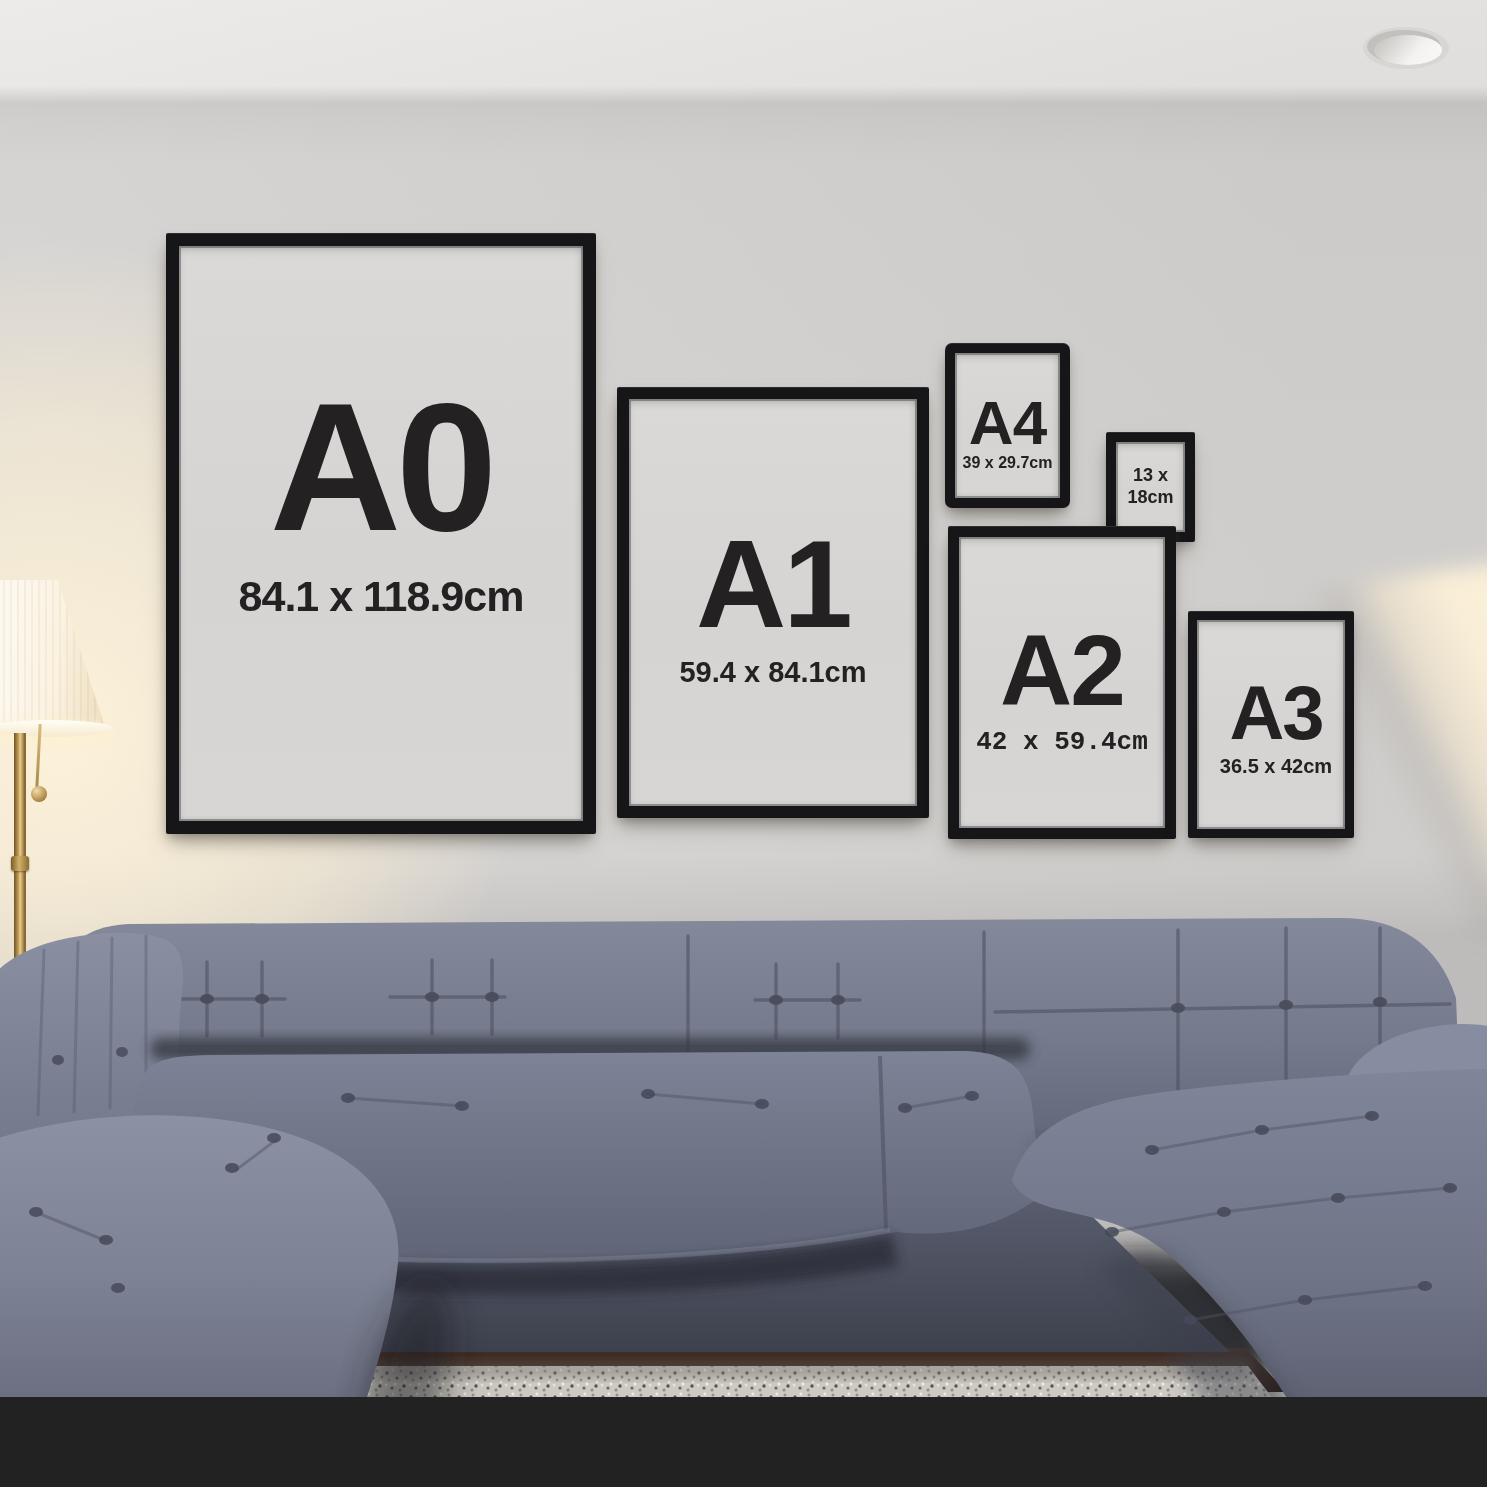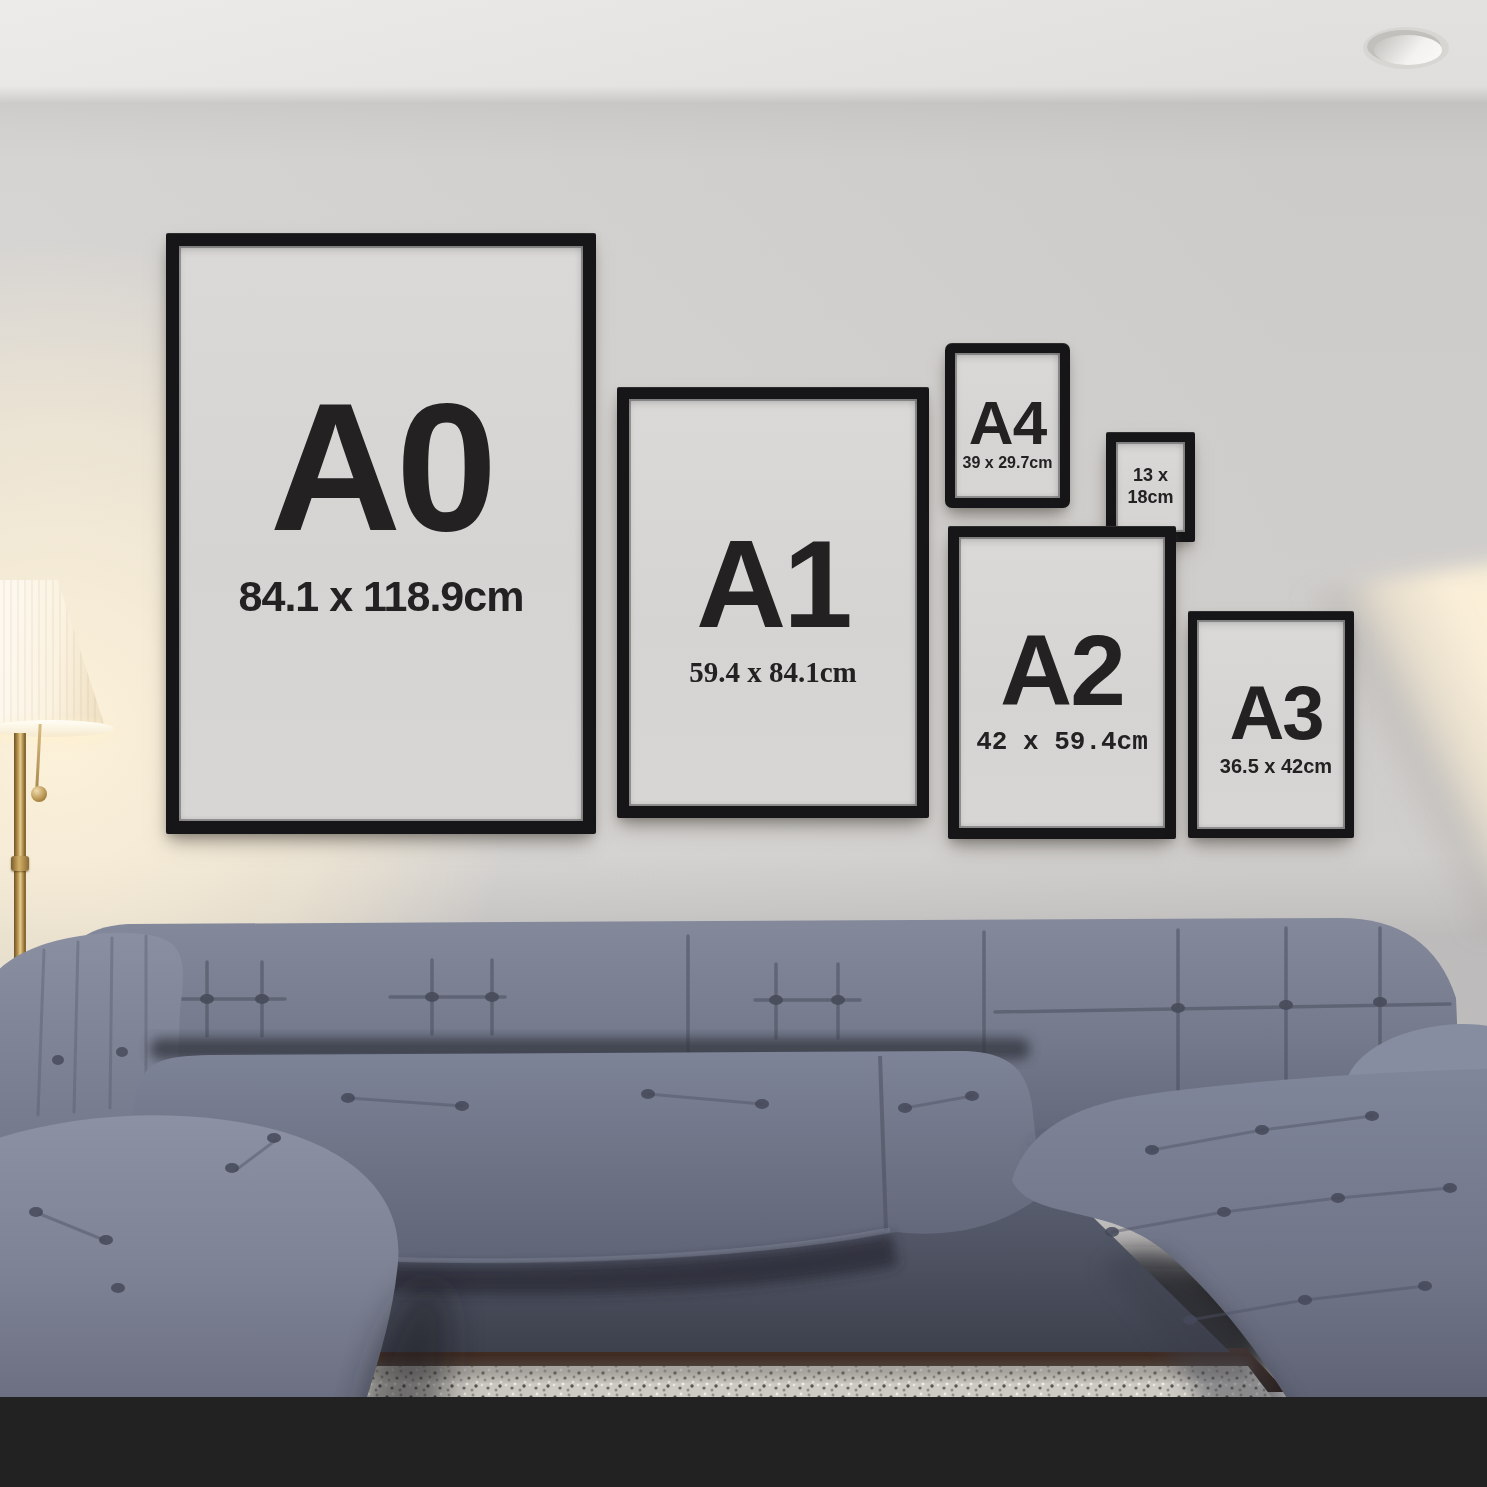--- a/index.html
+++ b/index.html
@@ -58,21 +58,21 @@
   .flabel{font-weight:700;color:#232122;line-height:.9;white-space:nowrap;}
   .fdims{font-weight:700;color:#232122;white-space:nowrap;}
   #frame-a0{left:166px;top:233px;width:430px;height:601px;}
   #frame-a0 .paper{inset:13px;}
   #frame-a0 .flabel{font-size:182px;letter-spacing:-5px;}
   #frame-a0 .fdims{font-size:43px;letter-spacing:-1px;margin-top:22px;}
   #frame-a0 .pcontent{transform:translateY(-30px);}
   #frame-a1{left:617px;top:387px;width:312px;height:431px;}
   #frame-a1 .paper{inset:12px;}
   #frame-a1 .flabel{font-size:125px;letter-spacing:-3px;}
-  #frame-a1 .fdims{font-size:29px;margin-top:16px;font-family:Liberation Serif, serif;}
+  #frame-a1 .fdims{font-size:29px;margin-top:16px;}
   #frame-a1 .pcontent{transform:translateY(6px);}
   #frame-a4{left:945px;top:343px;width:125px;height:165px;border-radius:7px;}
   #frame-a4 .paper{inset:10px;}
   #frame-a4 .flabel{font-size:62px;letter-spacing:-1px;}
   #frame-a4 .fdims{font-size:16px;margin-top:4px;}
   #frame-a4 .pcontent{transform:translateY(8px);}
   #frame-13x18{left:1106px;top:400px;width:89px;height:110px;margin-top:32px;}
   #frame-13x18 .paper{inset:10px;}
   #frame-13x18 .fdims13{font-weight:700;color:#232122;font-size:18px;line-height:1.2;white-space:nowrap;}
   #frame-a2{left:948px;top:526px;width:228px;height:313px;}

